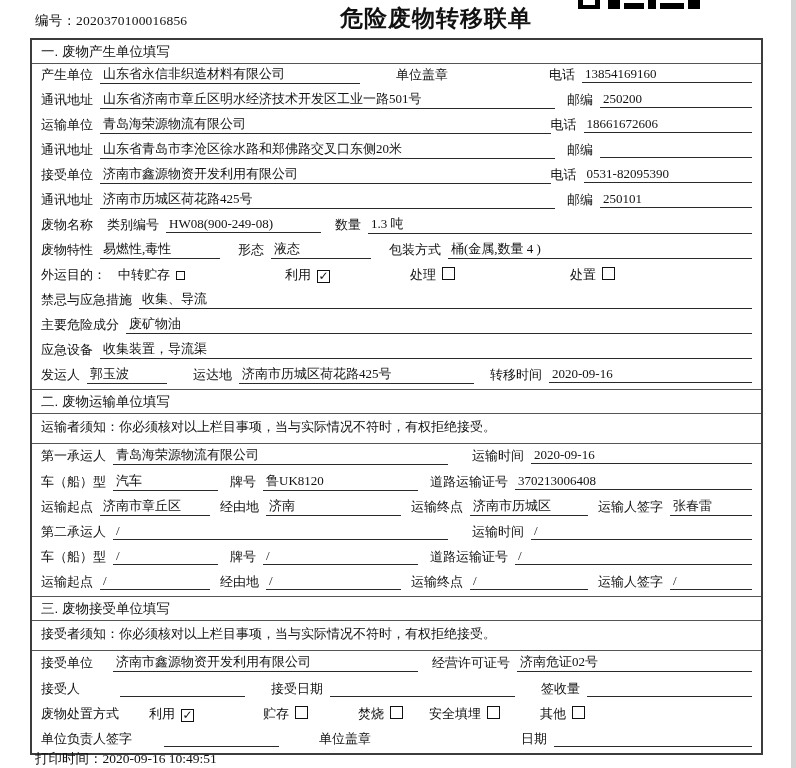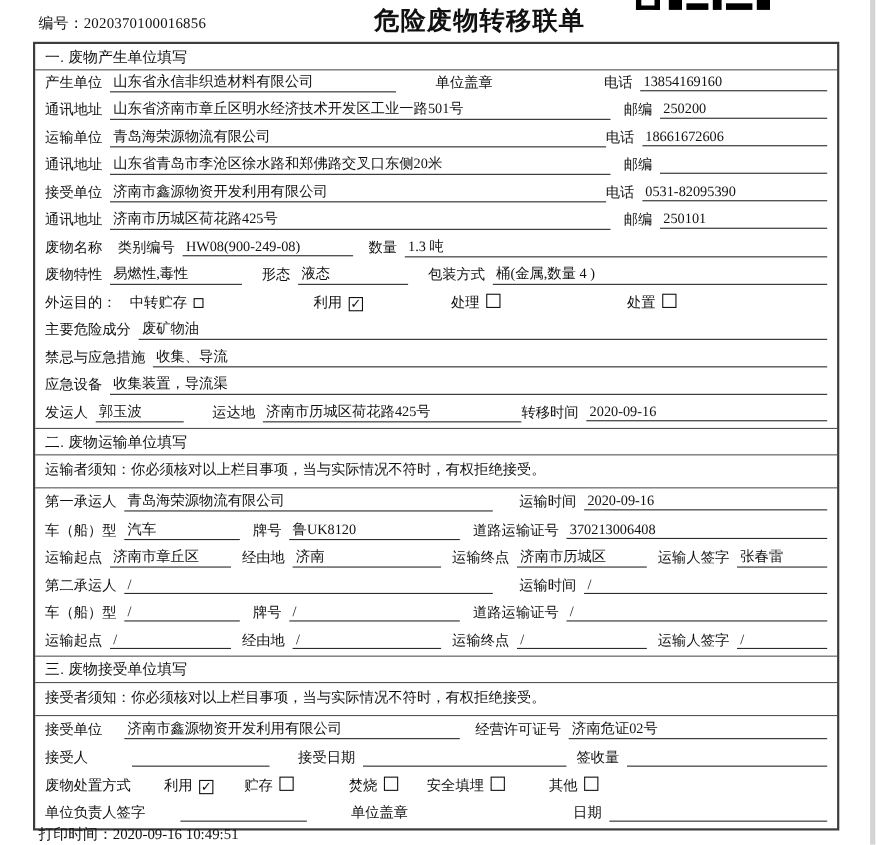--- a/index.html
+++ b/index.html
@@ -135,40 +135,40 @@
       </span>
       <span class="opt" style="margin-left:80px">
         <span>处理</span><span class="cb"></span>
       </span>
       <span class="opt" style="margin-left:115px">
         <span>处置</span><span class="cb"></span>
       </span>
     </div>
 
     <div class="row">
+      <span class="lbl">禁忌与应急措施</span>
+      <span class="u grow">收集、导流</span>
+    </div>
+
+    <div class="row">
       <span class="lbl">主要危险成分</span>
       <span class="u grow">废矿物油</span>
-    </div>
-
-    <div class="row">
-      <span class="lbl">禁忌与应急措施</span>
-      <span class="u grow">收集、导流</span>
     </div>
 
     <div class="row">
       <span class="lbl">应急设备</span>
       <span class="u grow">收集装置，导流渠</span>
     </div>
 
     <div class="row">
       <span class="lbl">发运人</span>
       <span class="u" style="width:80px">郭玉波</span>
       <span class="lbl" style="margin-left:26px">运达地</span>
       <span class="u" style="width:235px">济南市历城区荷花路425号</span>
-      <span class="lbl" style="">转移时间</span>
+      <span class="lbl" style="margin-left:16px">转移时间</span>
       <span class="u grow">2020-09-16</span>
     </div>
   </div>
 
   <div class="sec">
     <div class="sec-h">二. 废物运输单位填写</div>
     <div class="notice">运输者须知：你必须核对以上栏目事项，当与实际情况不符时，有权拒绝接受。</div>
 
     <div class="row row-tall">
       <span class="lbl">第一承运人</span>
@@ -234,30 +234,30 @@
       <span class="u" style="width:305px;margin-left:20px">济南市鑫源物资开发利用有限公司</span>
       <span class="lbl" style="margin-left:14px">经营许可证号</span>
       <span class="u grow">济南危证02号</span>
     </div>
 
     <div class="row">
       <span class="lbl">接受人</span>
       <span class="u" style="width:125px;margin-left:40px"></span>
       <span class="lbl" style="margin-left:26px">接受日期</span>
       <span class="u" style="width:185px"></span>
-      <span class="lbl" style="margin-left:9px">签收量</span>
+      <span class="lbl" style="margin-left:26px">签收量</span>
       <span class="u grow"></span>
     </div>
 
     <div class="row">
       <span class="lbl">废物处置方式</span>
       <span class="opt" style="margin-left:30px">
         <span>利用</span><span class="cb checked">✓</span>
       </span>
-      <span class="opt" style="margin-left:28px">
+      <span class="opt" style="margin-left:69px">
         <span>贮存</span><span class="cb"></span>
       </span>
       <span class="opt" style="margin-left:50px">
         <span>焚烧</span><span class="cb"></span>
       </span>
       <span class="opt" style="margin-left:26px">
         <span>安全填埋</span><span class="cb"></span>
       </span>
       <span class="opt" style="margin-left:40px">
         <span>其他</span><span class="cb"></span>

